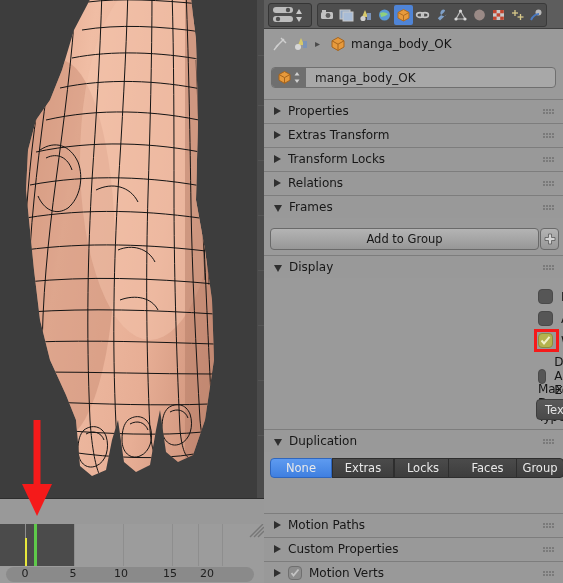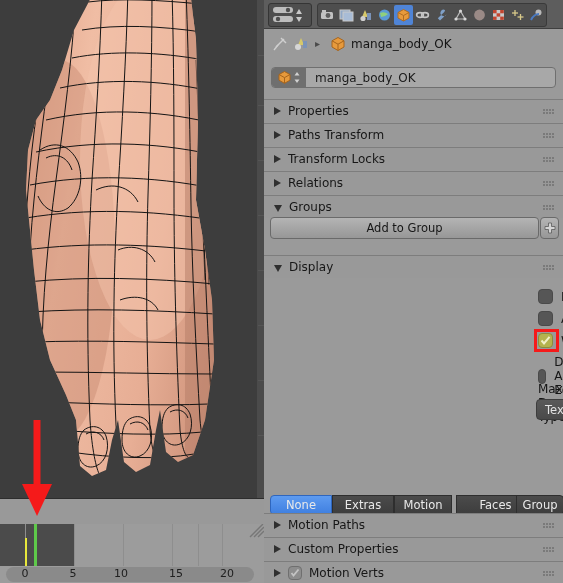--- a/index.html
+++ b/index.html
@@ -74,21 +74,21 @@
               border-bottom:4.5px solid transparent;}
   .tri.open{border-top:7px solid #2f2f2f;border-left:4.5px solid transparent;
             border-right:4.5px solid transparent;margin-top:2px;}
   .panel-title{font-size:12px;color:#171717;}
   .grip{position:absolute;right:9px;top:9px;width:11px;height:6px;
         background-image:
           radial-gradient(circle 0.8px at 1px 1px,#7a7a7a 99%,transparent 0);
         background-size:3px 3px;}
 
   
-  #addgrp-row{position:absolute;left:0;top:214px;width:299px;height:26px;}
+  #addgrp-row{position:absolute;left:0;top:225px;width:299px;height:26px;}
   #addgrp-btn{position:absolute;left:6px;top:3px;width:267px;height:20px;
         background:linear-gradient(#b4b4b4,#979797);border:1px solid #6a6a6a;
         border-radius:4px;display:flex;align-items:center;justify-content:center;}
   #addgrp-label{font-size:11.5px;color:#161616;}
   #addgrp-plus{position:absolute;left:276px;top:3px;width:17px;height:20px;
         background:linear-gradient(#b4b4b4,#979797);border:1px solid #6a6a6a;
         border-radius:4px;display:flex;align-items:center;justify-content:center;}
 
   
   .cbrow{position:absolute;display:flex;align-items:center;}
@@ -104,21 +104,21 @@
   .smalllabel{position:absolute;font-size:12px;color:#151515;}
   .dropdown{position:absolute;background:linear-gradient(#595959,#4a4a4a);
         border:1px solid #3d3d3d;border-radius:4px;display:flex;
         align-items:center;box-sizing:border-box;}
   .dd-text{font-size:11.5px;color:#e2e2e2;margin-left:8px;}
 
   
   #dup-row{position:absolute;left:0;top:456px;width:299px;height:26px;}
   .dupbtn{position:absolute;top:2px;height:20px;
         background:linear-gradient(#4b4b4b,#3d3d3d);border:1px solid #2e2e2e;
-        display:flex;align-items:center;justify-content:center;box-sizing:border-box;margin-top:37px;}
+        display:flex;align-items:center;justify-content:center;box-sizing:border-box;}
   .dupbtn.sel{background:linear-gradient(#5e9bf0,#3f7fe0);border-color:#2f66bd;}
   .dupbtn-label{font-size:11.5px;color:#e9e9e9;}
 </style>
 </head>
 <body>
 
 <div id="app">
 
   <div id="viewport">
     <svg id="hand-canvas" width="264" height="498">
@@ -233,22 +233,22 @@
     <div class="tl-grid" style="left:222px"></div>
     <div id="tl-key" style="left:25px"></div>
     <div id="tl-play" style="left:34px"></div>
 
     <div id="tl-ruler">
       <div id="tl-ruler-bg"></div>
     </div>
     <div class="tl-label" style="left:10px">0</div>
     <div class="tl-label" style="left:58px">5</div>
     <div class="tl-label" style="left:106px">10</div>
-    <div class="tl-label" style="left:161px">15</div>
-    <div class="tl-label" style="left:212px">20</div>
+    <div class="tl-label" style="left:155px">15</div>
+    <div class="tl-label" style="left:192px">20</div>
 
     <svg id="tl-corner">
       <line x1="2" y1="13" x2="15" y2="0" stroke="#777" stroke-width="1.4"></line>
       <line x1="6" y1="13" x2="16" y2="3" stroke="#777" stroke-width="1.4"></line>
       <line x1="10" y1="13" x2="16" y2="7" stroke="#777" stroke-width="1.4"></line>
     </svg>
   </div>
 
   <div id="props">
 
@@ -392,39 +392,39 @@
     </div>
 
     <div class="panel-hdr" style="top:99px">
       <div class="tri closed"></div>
       <span class="panel-title">Properties</span>
       <div class="grip"></div>
     </div>
 
     <div class="panel-hdr" style="top:123px">
       <div class="tri closed"></div>
-      <span class="panel-title">Paths Transform</span>
+      <span class="panel-title">Extras Transform</span>
       <div class="grip"></div>
     </div>
 
     <div class="panel-hdr" style="top:171px">
       <div class="tri closed"></div>
       <span class="panel-title">Relations</span>
       <div class="grip"></div>
     </div>
 
     <div class="panel-hdr" style="top:147px">
       <div class="tri closed"></div>
       <span class="panel-title">Transform Locks</span>
       <div class="grip"></div>
     </div>
 
     <div class="panel-hdr" style="top:195px">
       <div class="tri open"></div>
-      <span class="panel-title">Groups</span>
+      <span class="panel-title">Frames</span>
       <div class="grip"></div>
     </div>
 
     <div id="addgrp-row">
       <div id="addgrp-btn">
         <span id="addgrp-label">Add to Group</span>
       </div>
       <div id="addgrp-plus">
         <svg width="12" height="12">
           <polygon points="4.5,1 7.5,1 7.5,4.5 11,4.5 11,7.5 7.5,7.5 7.5,11 4.5,11 4.5,7.5 1,7.5 1,4.5 4.5,4.5" fill="#d4d4d4" stroke="#5a5a5a" stroke-width="0.8"></polygon>
@@ -459,32 +459,37 @@
       <div class="cbox"></div>
       <span class="cblabel">Draw All Edges</span>
     </div>
 
     <div class="smalllabel" style="left:274px;top:382px">Maximum Draw Type:</div>
     <div class="dropdown" style="left:272px;top:399px;width:143px;height:21px">
       <span class="dd-text">Textured</span>
 
     </div>
 
+    <div class="panel-hdr" style="top:429px">
+      <div class="tri open"></div>
+      <span class="panel-title">Duplication</span>
+      <div class="grip"></div>
+    </div>
 
     <div id="dup-row">
       <div class="dupbtn sel" style="left:6px;width:62px;border-radius:4px 0 0 4px">
         <span class="dupbtn-label">None</span>
       </div>
       <div class="dupbtn" style="left:68px;width:62px">
         <span class="dupbtn-label">Extras</span>
       </div>
       <div class="dupbtn" style="left:130px;width:58px">
-        <span class="dupbtn-label">Motion</span>
-      </div>
-      <div class="dupbtn" style="left:192px;width:79px">
+        <span class="dupbtn-label">Locks</span>
+      </div>
+      <div class="dupbtn" style="left:184px;width:79px">
         <span class="dupbtn-label">Faces</span>
       </div>
       <div class="dupbtn" style="left:252px;width:48px;border-radius:0 4px 4px 0">
         <span class="dupbtn-label">Group</span>
       </div>
     </div>
 
 
     <div class="panel-hdr" style="top:513px">
       <div class="tri closed"></div>

